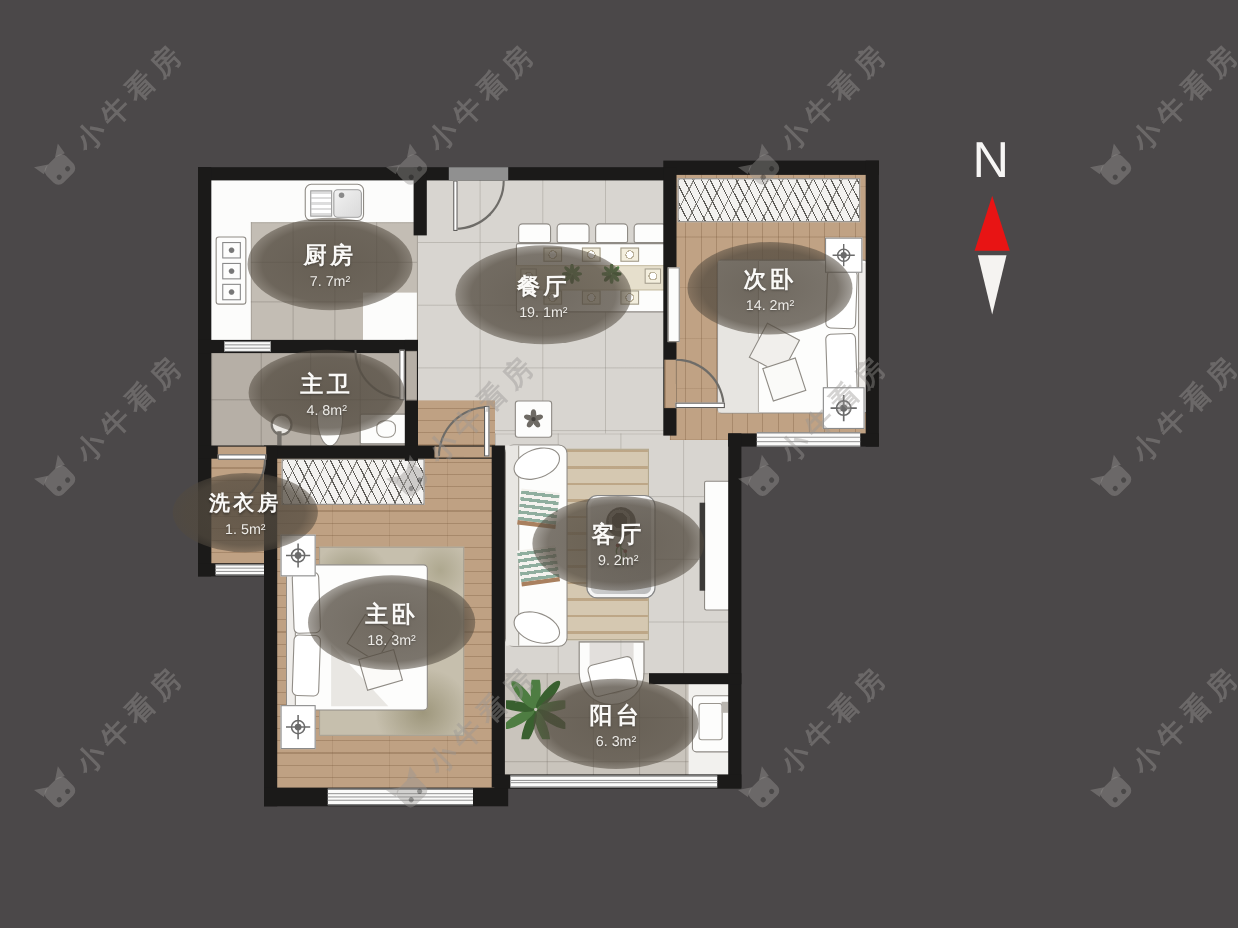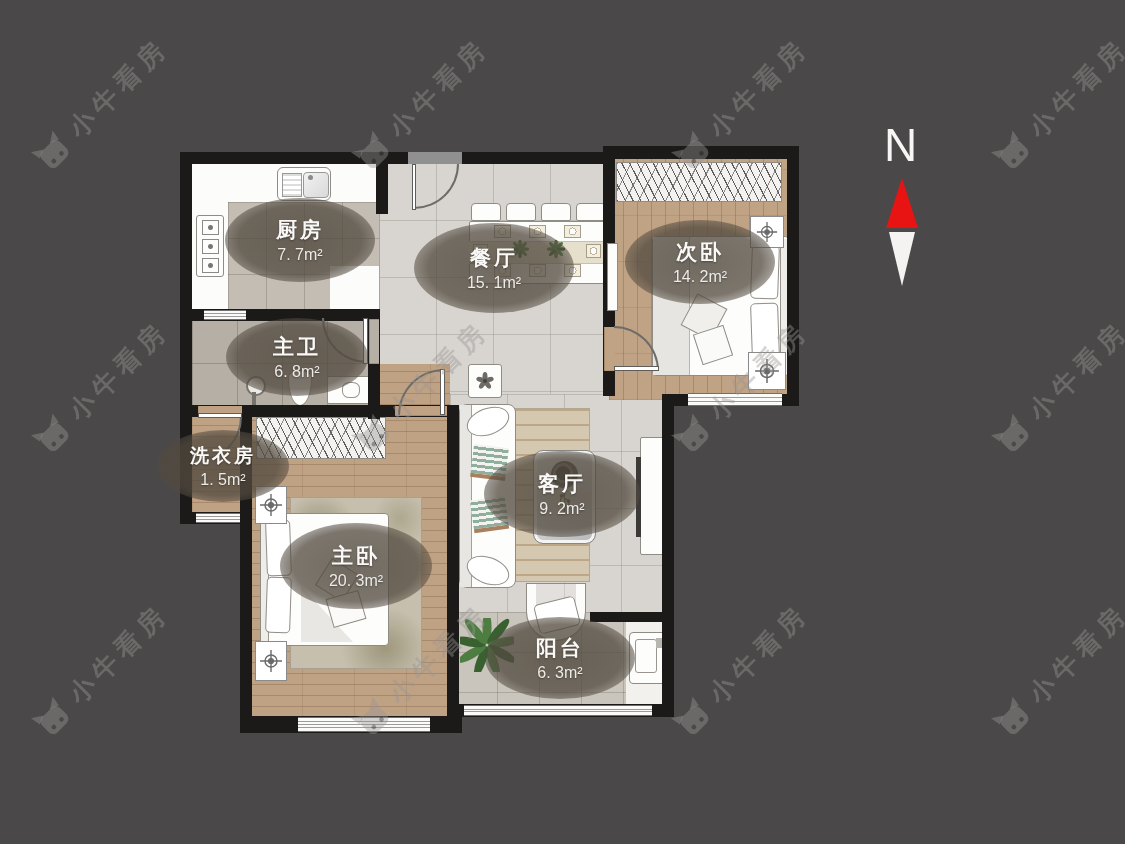--- a/index.html
+++ b/index.html
@@ -60,21 +60,21 @@
     background-image:repeating-linear-gradient(180deg,rgba(150,112,66,.38) 0 2px,transparent 2px 15px);}
   .rug-mas{background-color:#c6bfad;border:1px solid #a8a193;
     background-image:radial-gradient(ellipse 40% 30% at 22% 18%,rgba(125,122,88,.6),transparent 70%),
                      radial-gradient(ellipse 48% 34% at 72% 88%,rgba(125,118,84,.55),transparent 70%),
                      radial-gradient(ellipse 30% 24% at 84% 12%,rgba(138,133,98,.4),transparent 70%);}
   
   .rlabel{position:absolute;display:flex;flex-direction:column;align-items:center;justify-content:center;
     border-radius:50%;z-index:30;color:#faf9f7;text-align:center;
     background:radial-gradient(ellipse at center,rgba(82,74,63,.82) 0%,rgba(82,74,63,.76) 58%,rgba(82,74,63,0) 100%);}
   .rname{font-size:21px;font-weight:700;letter-spacing:3px;text-shadow:0 1px 2px rgba(0,0,0,.35)}
-  .rarea{font-size:16px;color:#edebe7;margin-top:2px;text-shadow:0 1px 2px rgba(0,0,0,.35)}
+  .rarea{font-size:13px;color:#edebe7;margin-top:2px;text-shadow:0 1px 2px rgba(0,0,0,.35)}
   
   .north-n{position:absolute;color:#f7f6f5;font-size:46px;font-weight:400;z-index:40}
   
   .wm{position:absolute;display:flex;align-items:center;gap:10px;transform:rotate(-45deg);
     color:rgba(152,150,148,.42);font-size:26px;letter-spacing:6px;font-weight:600;
     z-index:50;pointer-events:none;white-space:nowrap}
   .wm svg{flex:0 0 auto}
 </style>
 </head>
 <body>
@@ -314,37 +314,37 @@
 <div class="gap woodh" style="left:198px;top:406px;width:44px;height:10px"></div>
 <div class="arc br" style="left:198px;top:417px;width:44px;height:44px"></div>
 <div class="leaf" style="left:198px;top:413px;width:44px;height:5px"></div>
 
 <div class="rlabel" style="left:225px;top:198px;width:150px;height:84px">
   <div class="rname">厨房</div>
   <div class="rarea">7. 7m²</div>
 </div>
 <div class="rlabel" style="left:414px;top:223px;width:160px;height:90px">
   <div class="rname">餐厅</div>
-  <div class="rarea">15. 1m²</div>
+  <div class="rarea">19. 1m²</div>
 </div>
 <div class="rlabel" style="left:625px;top:220px;width:150px;height:84px">
   <div class="rname">次卧</div>
   <div class="rarea">14. 2m²</div>
 </div>
 <div class="rlabel" style="left:226px;top:318px;width:142px;height:78px">
   <div class="rname">主卫</div>
-  <div class="rarea">6. 8m²</div>
+  <div class="rarea">4. 8m²</div>
 </div>
 <div class="rlabel" style="left:157px;top:430px;width:132px;height:72px">
   <div class="rname" style="font-size:19px">洗衣房</div>
   <div class="rarea">1. 5m²</div>
 </div>
 <div class="rlabel" style="left:280px;top:523px;width:152px;height:86px">
   <div class="rname">主卧</div>
-  <div class="rarea">20. 3m²</div>
+  <div class="rarea">18. 3m²</div>
 </div>
 <div class="rlabel" style="left:484px;top:451px;width:156px;height:86px">
   <div class="rname">客厅</div>
   <div class="rarea">9. 2m²</div>
 </div>
 <div class="rlabel" style="left:485px;top:617px;width:150px;height:82px">
   <div class="rname">阳台</div>
   <div class="rarea">6. 3m²</div>
 </div>
 

